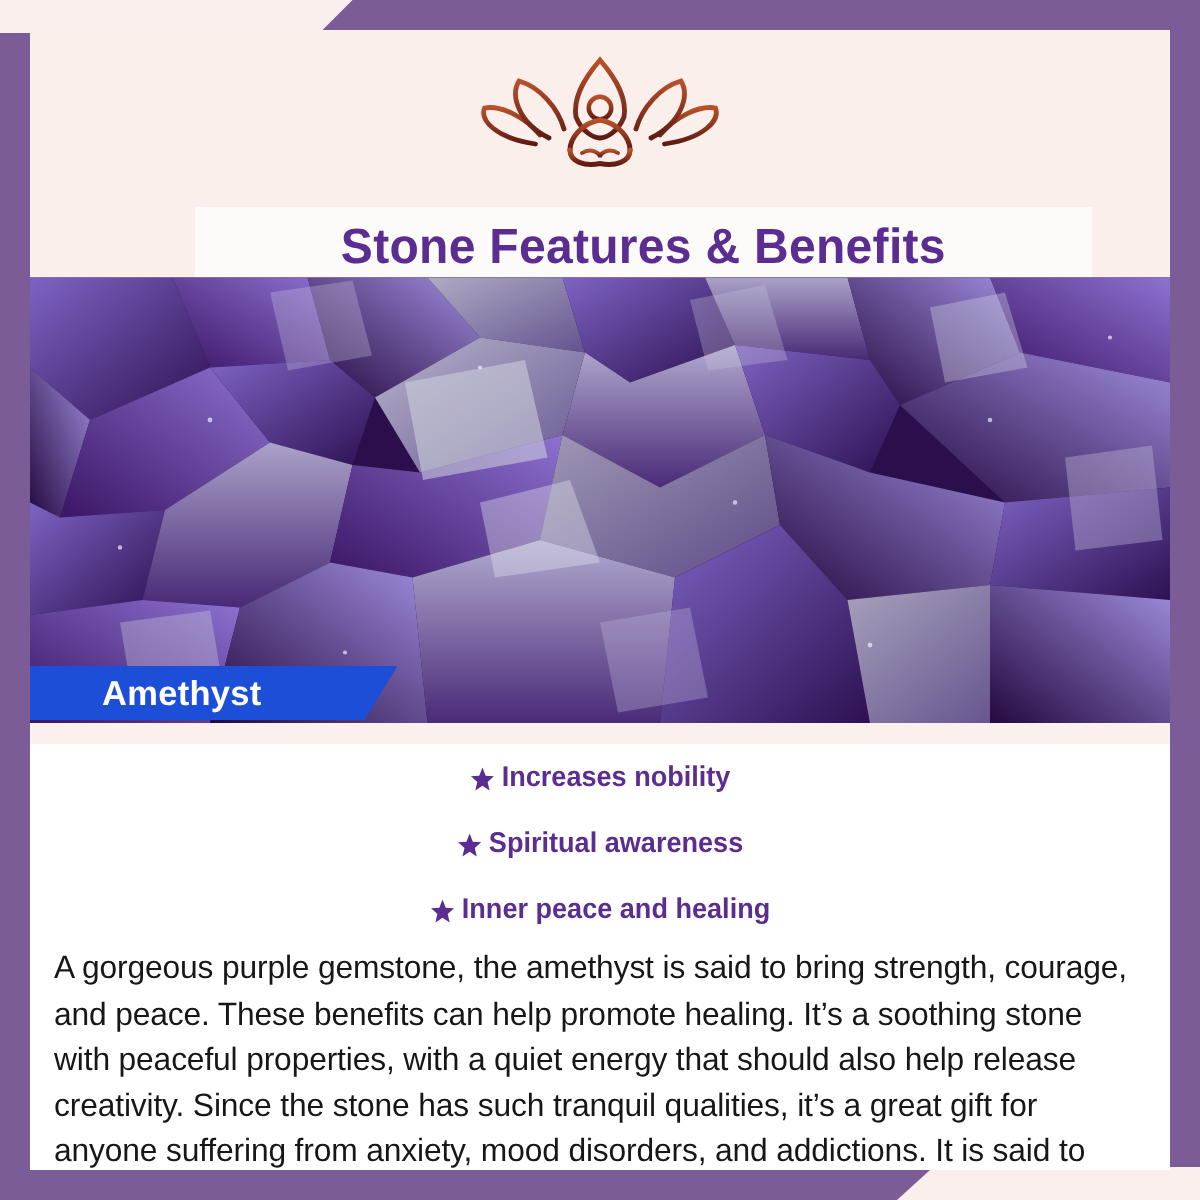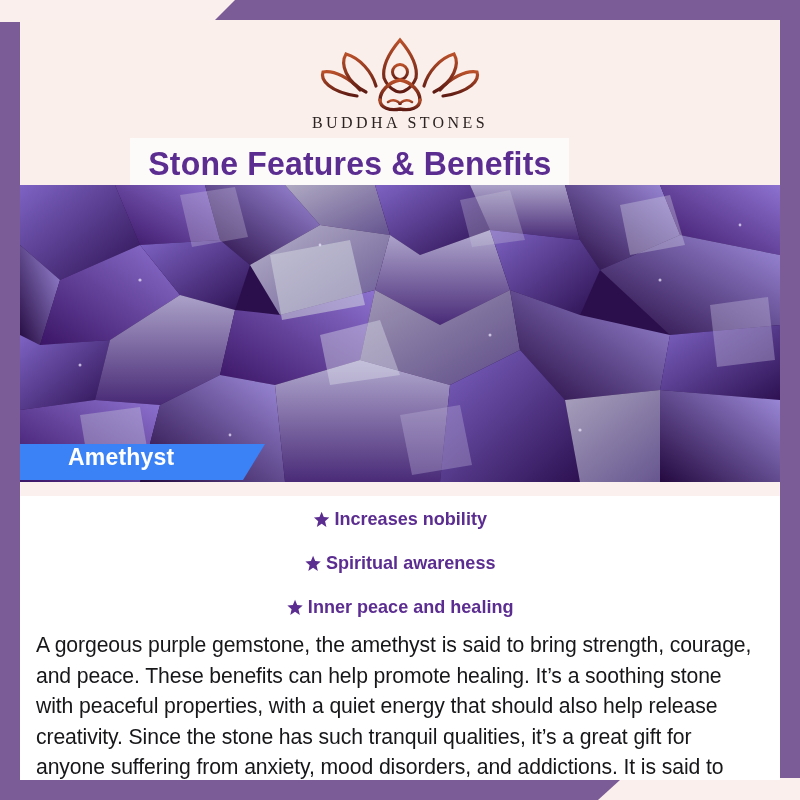--- a/index.html
+++ b/index.html
@@ -38,42 +38,42 @@
     display:flex;flex-direction:column;align-items:center;justify-content:flex-start;
   }
   .logo-mark{margin-top:12px;width:180px;height:80px;display:block;}
   .brand-name{
     font-family:"Liberation Serif", serif;
     font-size:16px;letter-spacing:3.4px;color:#2b2320;
     margin-top:2px;font-weight:400;
   }
 
   .title-plate{
-    position:absolute;left:110px;top:118px;width:439px;height:52px;
+    position:absolute;left:110px;top:118px;width:598px;height:52px;
     background:#fdfafa;
     display:flex;align-items:center;justify-content:center;
   }
   .title-text{
     font-family:"Liberation Sans Narrow","Liberation Sans",sans-serif;
     font-weight:bold;font-size:33px;color:#5c2d91;
     letter-spacing:.2px;transform:scaleX(.97);white-space:nowrap;
   }
 
   
   .photo{
     position:relative;width:760px;height:297px;overflow:hidden;
     background:#2a1046;
   }
   .photo svg{display:block;width:760px;height:297px;}
 
   .stone-banner{
     position:absolute;left:0;top:259px;width:245px;height:36px;
-    background:#3b82f6;
+    background:#1d4ed8;
     clip-path:polygon(0 0, 100% 0, calc(100% - 22px) 100%, 0 100%);
-    display:flex;align-items:flex-start;
+    display:flex;align-items:center;
   }
   .stone-banner-label{
     color:#ffffff;font-weight:bold;font-size:23px;
     font-family:"Liberation Sans",sans-serif;
     margin-left:48px;letter-spacing:.2px;
   }
 
   .photo-underline{width:760px;height:14px;background:#fbf0ee;}
 
   
@@ -136,21 +136,20 @@
           <circle cx="90" cy="40" r="7.5" stroke-width="3"></circle>
 
           <path d="M90 48 C78 50 70 60 70 68" stroke-width="3.4"></path>
           <path d="M90 48 C102 50 110 60 110 68" stroke-width="3.4"></path>
 
           <path d="M70 68 C70 76 80 79 90 77 C100 79 110 76 110 68" stroke-width="3.4"></path>
           <path d="M78 70 C84 66 90 70 90 73 C90 70 96 66 102 70" stroke-width="2.6"></path>
         </g>
       </svg>
 
-      <div class="brand-name">BUDDHA STONES</div>
 
       <div class="title-plate">
         <div class="title-text">Stone Features &amp; Benefits</div>
       </div>
     </div>
 
     <div class="photo">
       <svg viewBox="0 0 760 297" preserveAspectRatio="none" aria-hidden="true">
         <defs>
           <linearGradient id="f1" x1="0" y1="0" x2="1" y2="1">

